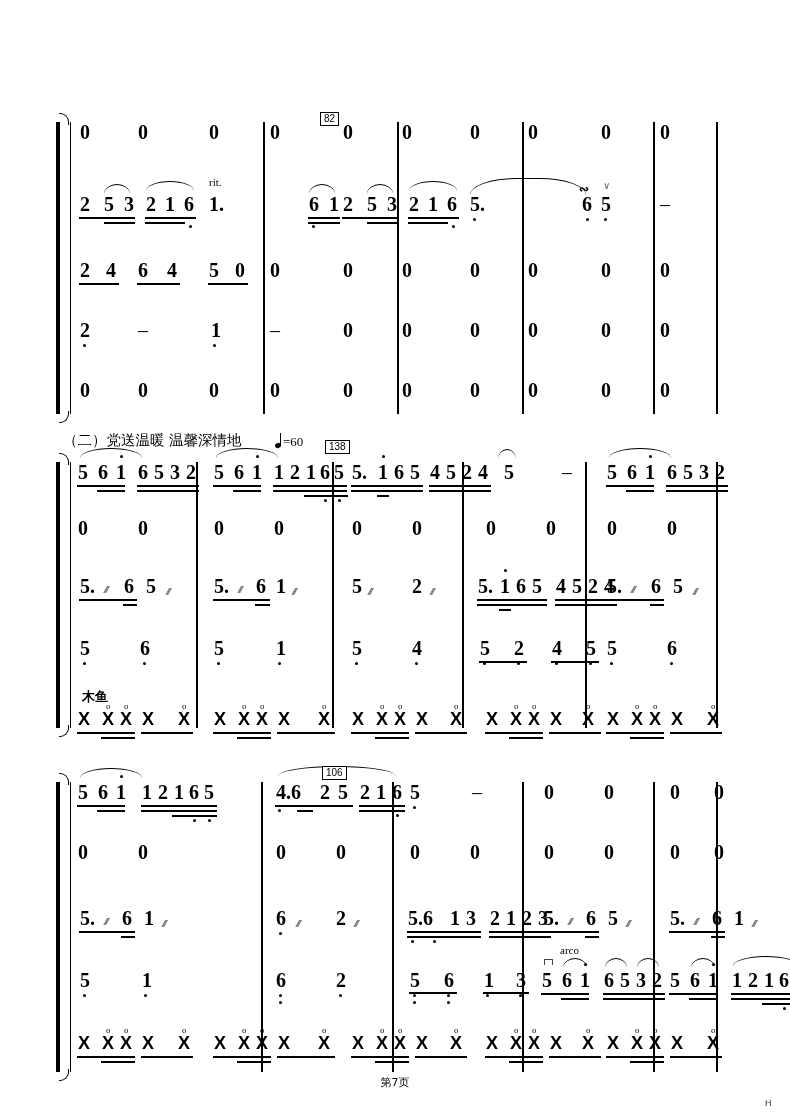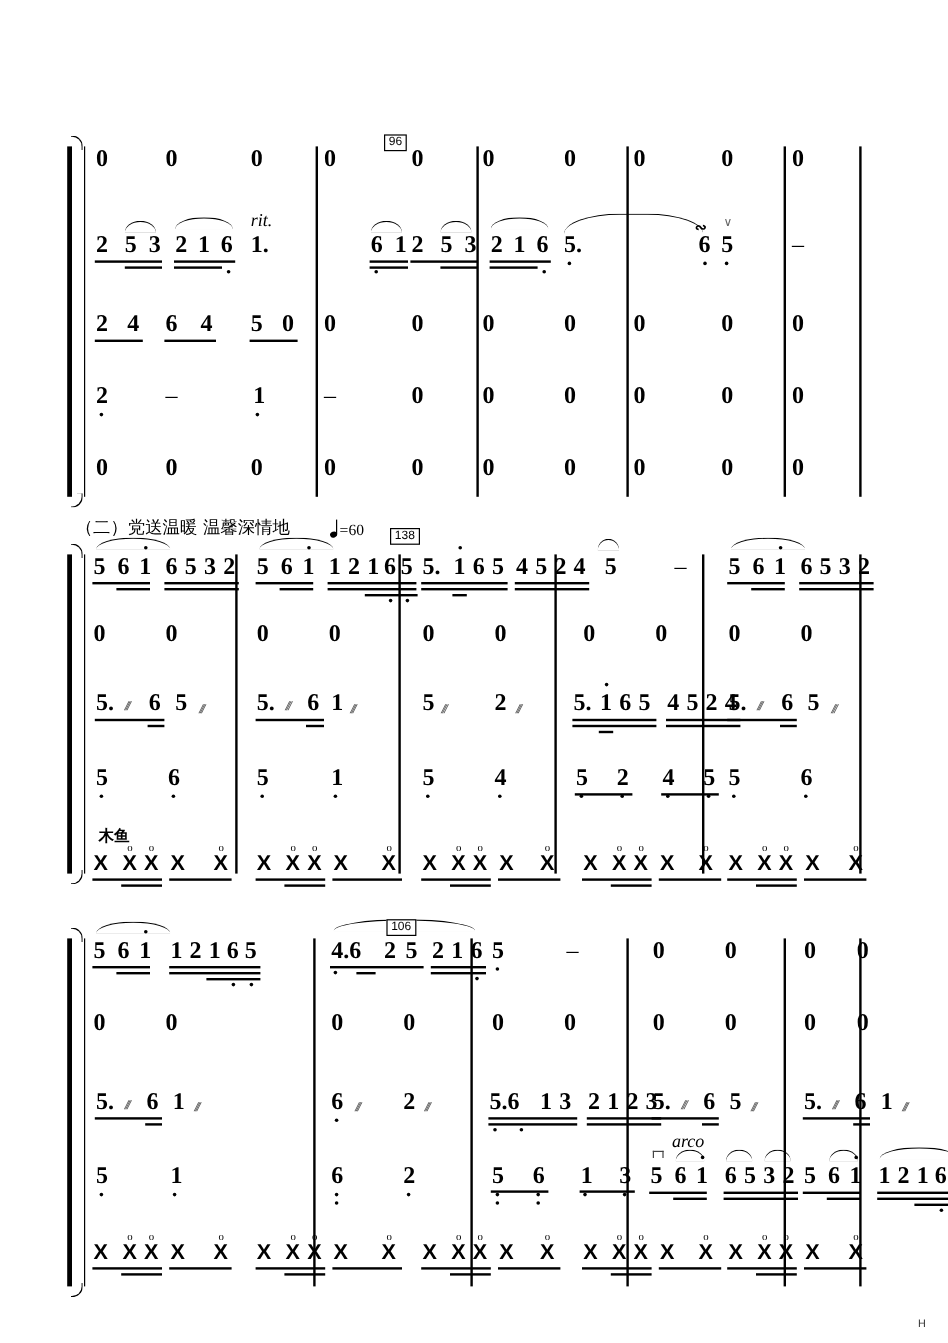--- a/index.html
+++ b/index.html
@@ -116,22 +116,21 @@
     line-height: 11px;
     font-style: italic;
     font-weight: bold;
     letter-spacing: -2px;
     color: #555;
   }
 
   
   .expr {
     position: absolute;
-    font-style: italic;
-    font-size: 15px;
+    font-size: 11px;
     font-family: "Liberation Serif", "DejaVu Serif", serif;
   }
   
   .bow-down {
     position: absolute;
     width: 7px; height: 5px;
     border: 1.3px solid #444;
     border-top: 1.3px solid #444;
     border-bottom: none;
   }
@@ -362,21 +361,21 @@
       <span class="note" style="left:204px; top:0;">0</span>
       <span class="note" style="left:277px; top:0;">0</span>
       <span class="note" style="left:336px; top:0;">0</span>
       <span class="note" style="left:404px; top:0;">0</span>
       <span class="note" style="left:462px; top:0;">0</span>
       <span class="note" style="left:535px; top:0;">0</span>
       <span class="note" style="left:594px; top:0;">0</span>
     </div>
   </div>
 
-  <div class="measnum" style="left:320px; top:112px;">96</div>
+  <div class="measnum" style="left:320px; top:112px;">82</div>
 
   <div class="section-head" style="left:63px; top:432px;">（二）党送温暖  温馨深情地</div>
   <div class="tempo" style="left:275px; top:434px;">
     <span class="qnote"></span><span>=60</span>
   </div>
   <div class="measnum" style="left:325px; top:440px;">138</div>
 
   <div class="system" style="top:462px; width:662px; height:266px;">
     <div class="sys-brace" style="height:266px;"></div>
 
@@ -847,15 +846,16 @@
       <span class="ozero" style="left:645px; top:-8px;">o</span>
       <span class="xnote" style="left:641px; top:0;">X</span>
       <div class="beam" style="left:540px; top:22px; width:58px;"></div>
       <div class="beam" style="left:564px; top:27px; width:34px;"></div>
       <div class="beam" style="left:604px; top:22px; width:52px;"></div>
     </div>
   </div>
 
   <div class="measnum" style="left:322px; top:766px;">106</div>
 
+  <div class="footer" style="top:1075px;">第7页</div>
   <div class="corner-mark" style="left:765px; top:1098px;">H</div>
 
 </div>
 
 </body></html>

